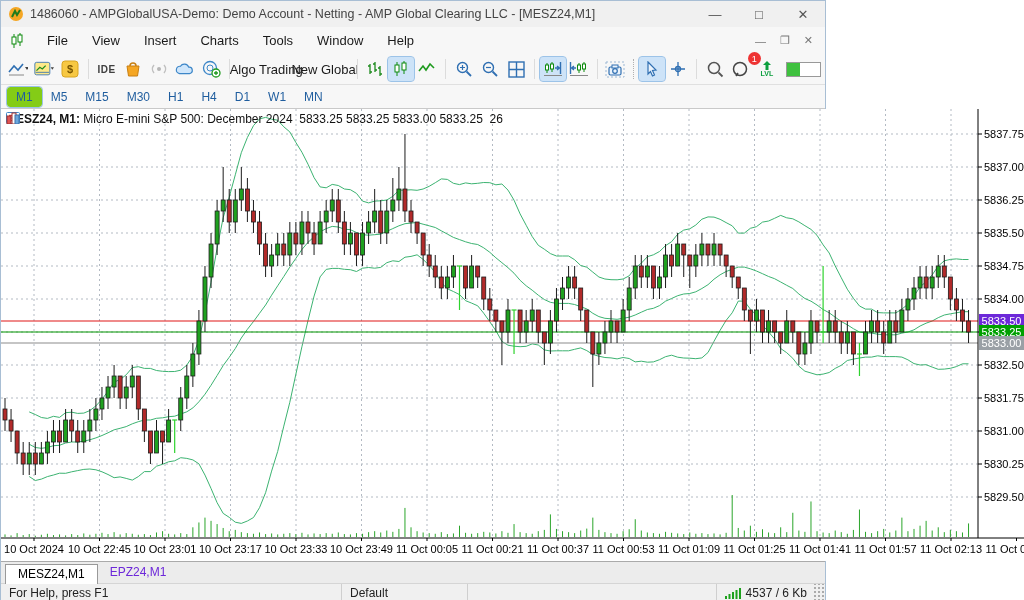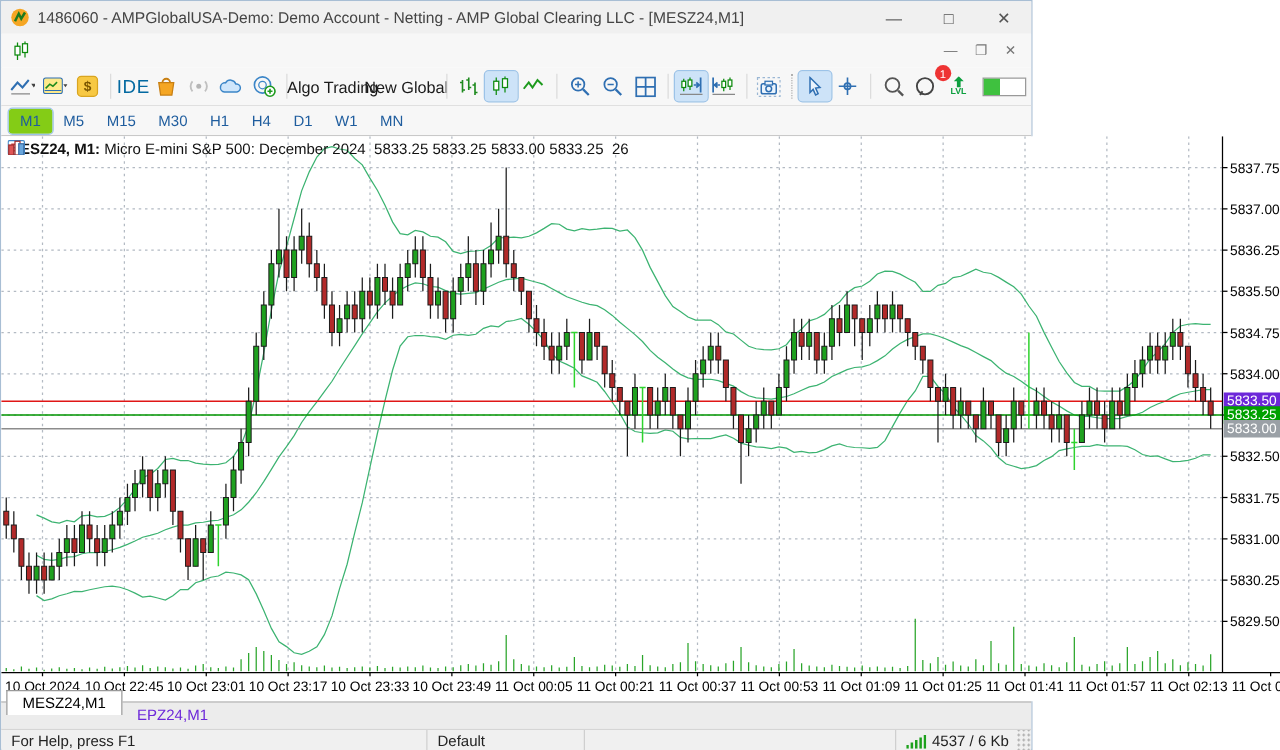--- a/index.html
+++ b/index.html
@@ -19,42 +19,42 @@
   .menu-item { font-size:13px; color:#1a1a1a; padding:4px 12px; }
   .mdi-controls { margin-left:auto; display:flex; align-items:center; gap:14px; padding-right:12px; color:#777; font-size:11px; }
 
   
   .toolbar { height:31px; background:#f7f7f7; border-bottom:1px solid #e0e0e0; display:flex; align-items:center; padding:0 4px; flex:0 0 auto; }
   .tbtn { height:24px; min-width:26px; display:flex; align-items:center; justify-content:center; border-radius:3px; padding:0 3px; gap:4px; }
   .tbtn.active { background:#cde3f8; outline:1px solid #9cc3e8; }
   .tbtn .lbl { font-size:13px; color:#1a1a1a; white-space:nowrap;text-align:center; }
   .tsep { width:1px; height:20px; background:#dcdcdc; margin:0 5px; }
   .tsep.dotted { background:none; border-left:1px dotted #b0b0b0; }
-  .ide-lbl { font-size:15px; font-weight:normal; color:#0369a1; letter-spacing:0.5px; }
+  .ide-lbl { font-size:10px; font-weight:bold; color:#404040; letter-spacing:0.5px; }
   .badge { position:absolute; top:-5px; right:-7px; background:#e33; color:#fff; font-size:9px; min-width:13px; height:13px; border-radius:7px; display:flex; align-items:center; justify-content:center; padding:0 2px; }
   .lvl-ico { display:flex; flex-direction:column; align-items:center; color:#0d9f3f; font-size:7px; font-weight:bold; line-height:1; }
   .progress { width:58px; height:15px; border:1px solid #999; background:#fff; margin-left:6px; }
   .progress > div { height:100%; width:40%; background:#3fc13f; }
 
   
   .tfbar { height:24px; background:#f7f7f7; border-bottom:1px solid #c9c9c9; display:flex; align-items:center; padding-left:6px; flex:0 0 auto; }
   .tf { font-size:12px; color:#1f5d9e; padding:3px 9px; border-radius:3px; }
   .tf.active { background:#84cc16; outline:1px solid #9cc3e8; }
 
   
   .chart-area { position:relative; width:1024px; height:452px; background:#fff; flex:0 0 auto; }
   .chart-area svg { position:absolute; left:0; top:0; }
   .chart-head { position:absolute; left:5px; top:3px; display:flex; align-items:center; gap:5px; z-index:3; }
   .chart-head .txt { font-size:12px; color:#111; white-space:nowrap; }
   .ptag { position:absolute; left:978px; width:45px; height:14px; color:#fff; font-size:11px; line-height:14px; text-align:center; z-index:2; }
 
   
   .tabbar { height:22px; background:#ececec; border-top:1px solid #aaa; display:flex; align-items:flex-end; padding-left:4px; flex:0 0 auto; }
   .tab { font-size:12px; padding:2px 12px 3px; height:20px; color:#6d28d9; }
-  .tab.active { background:#fff; color:#000; border:1px solid #999; border-bottom:none; margin-bottom:12px; position:relative; top:1px; }
+  .tab.active { background:#fff; color:#000; border:1px solid #999; border-bottom:none; margin-bottom:0; position:relative; top:1px; }
 
   
   .statusbar { height:19px; background:#f0f0f0; border-top:1px solid #d5d5d5; display:flex; align-items:center; font-size:12px; color:#222; flex:0 0 auto; }
   .st-sec { padding:0 8px; height:100%; display:flex; align-items:center; border-right:1px solid #cfcfcf; }
   .st-help { width:341px; border-right:1px solid #cfcfcf; }
   .st-profile { width:126px; }
   .st-fill { flex:1; border-right:1px solid #cfcfcf; }
   .st-net { gap:5px; border-right:none; padding-right:4px; }
   .grip { width:12px; height:100%; margin-left:2px;
     background-image: radial-gradient(#9a9a9a 1px, transparent 1.1px);
@@ -78,20 +78,29 @@
     </div>
   </div>
 
   <div class="menubar">
     <svg class="chart-glyph" width="16" height="16" viewBox="0 0 16 16">
       <line x1="5" y1="1" x2="5" y2="15" stroke="#0d8a0d"></line>
         <rect x="3" y="4" width="4" height="7" fill="#fff" stroke="#0d8a0d"></rect>
       <line x1="11" y1="0" x2="11" y2="13" stroke="#0d8a0d"></line>
         <rect x="9" y="2" width="4" height="7" fill="#fff" stroke="#0d8a0d"></rect>
     </svg>
+    <div style="display:flex;">
+        <div class="menu-item">File</div>
+        <div class="menu-item">View</div>
+        <div class="menu-item">Insert</div>
+        <div class="menu-item">Charts</div>
+        <div class="menu-item">Tools</div>
+        <div class="menu-item">Window</div>
+        <div class="menu-item">Help</div>
+      </div>
     <div class="mdi-controls">
       <span>—</span>
       <span>❐</span>
       <span>✕</span>
     </div>
   </div>
 
   <div class="toolbar">
     <div class="tbtn">
       <svg width="20" height="16" viewBox="0 0 20 16">

